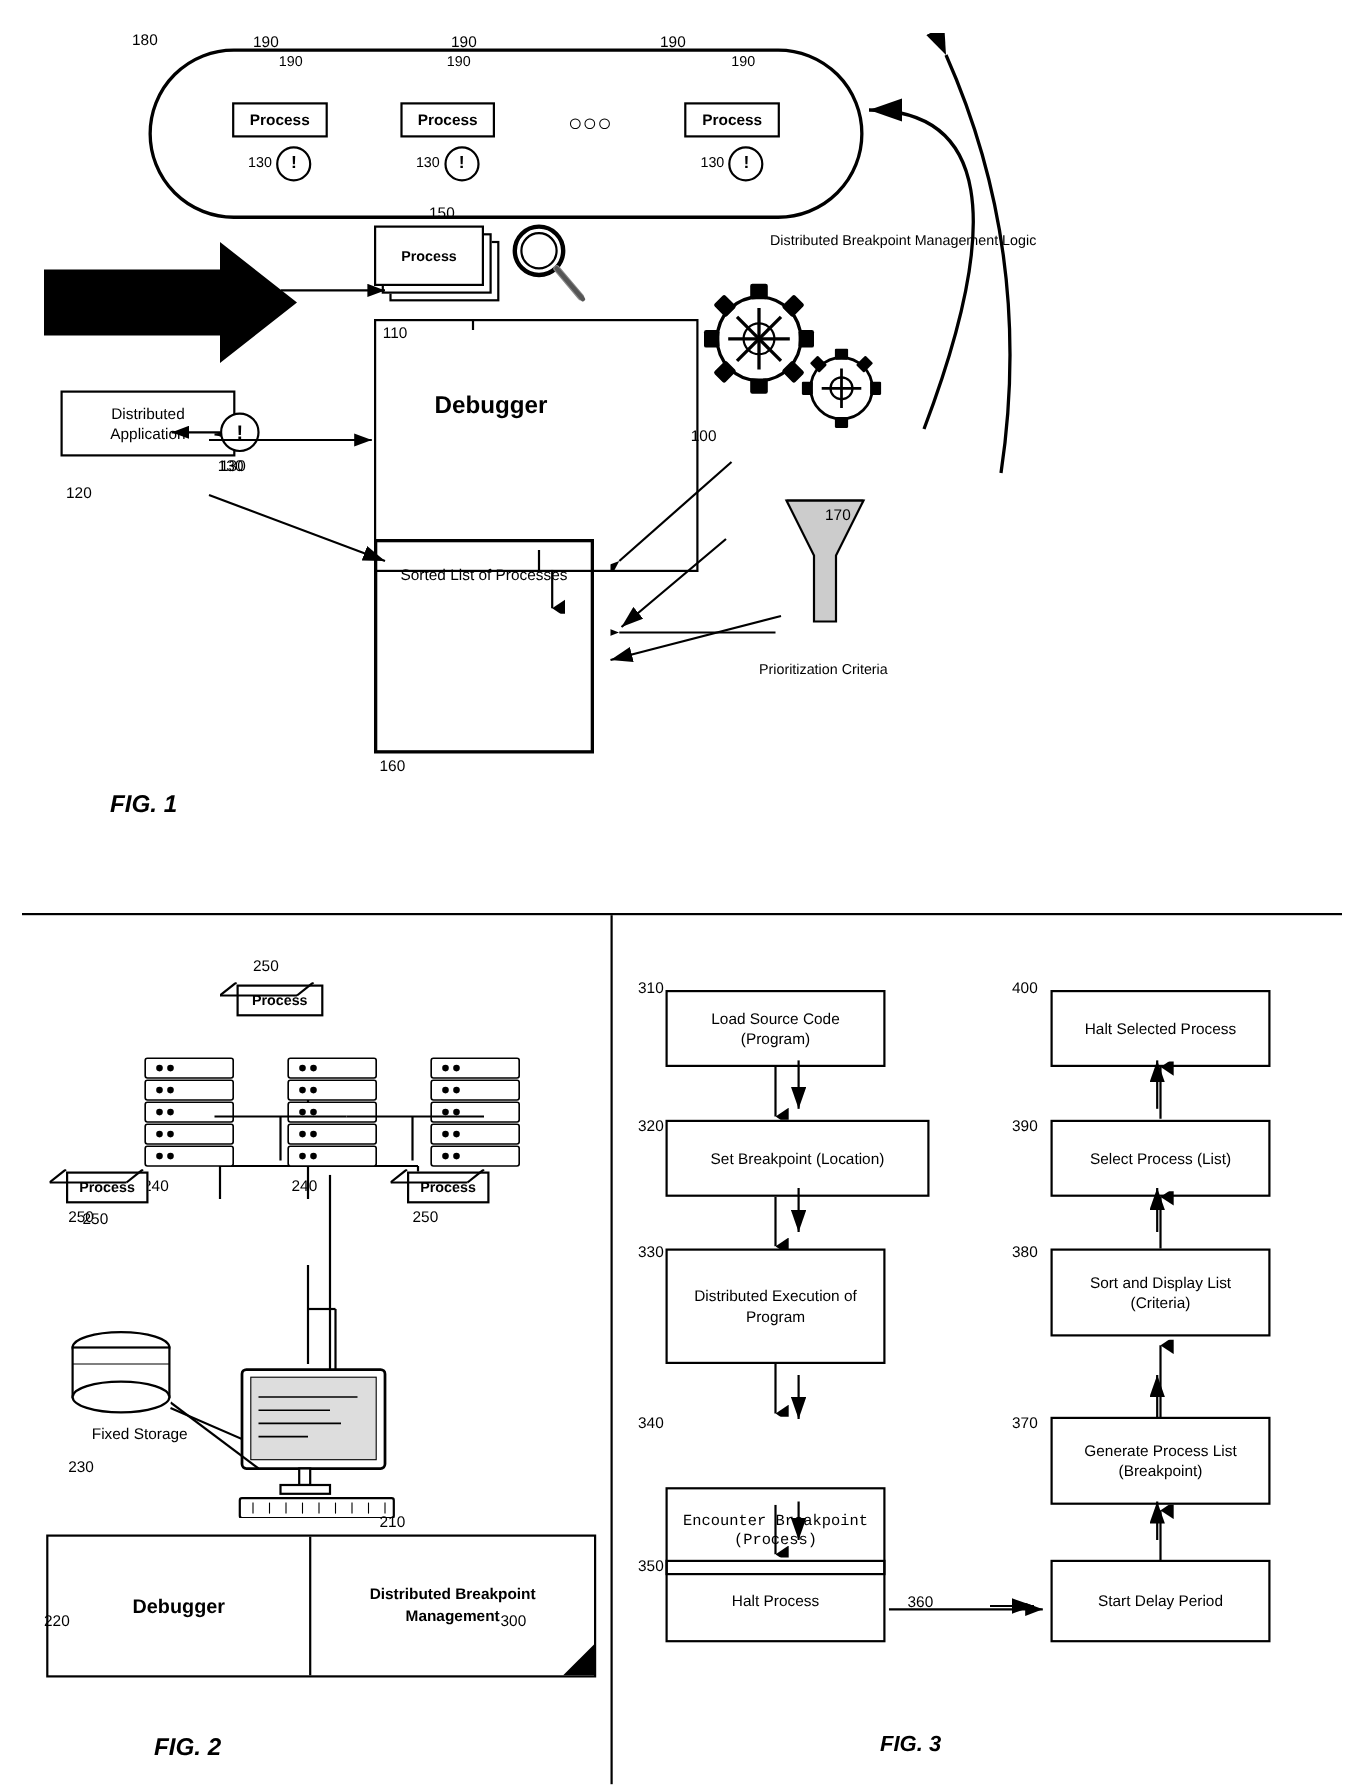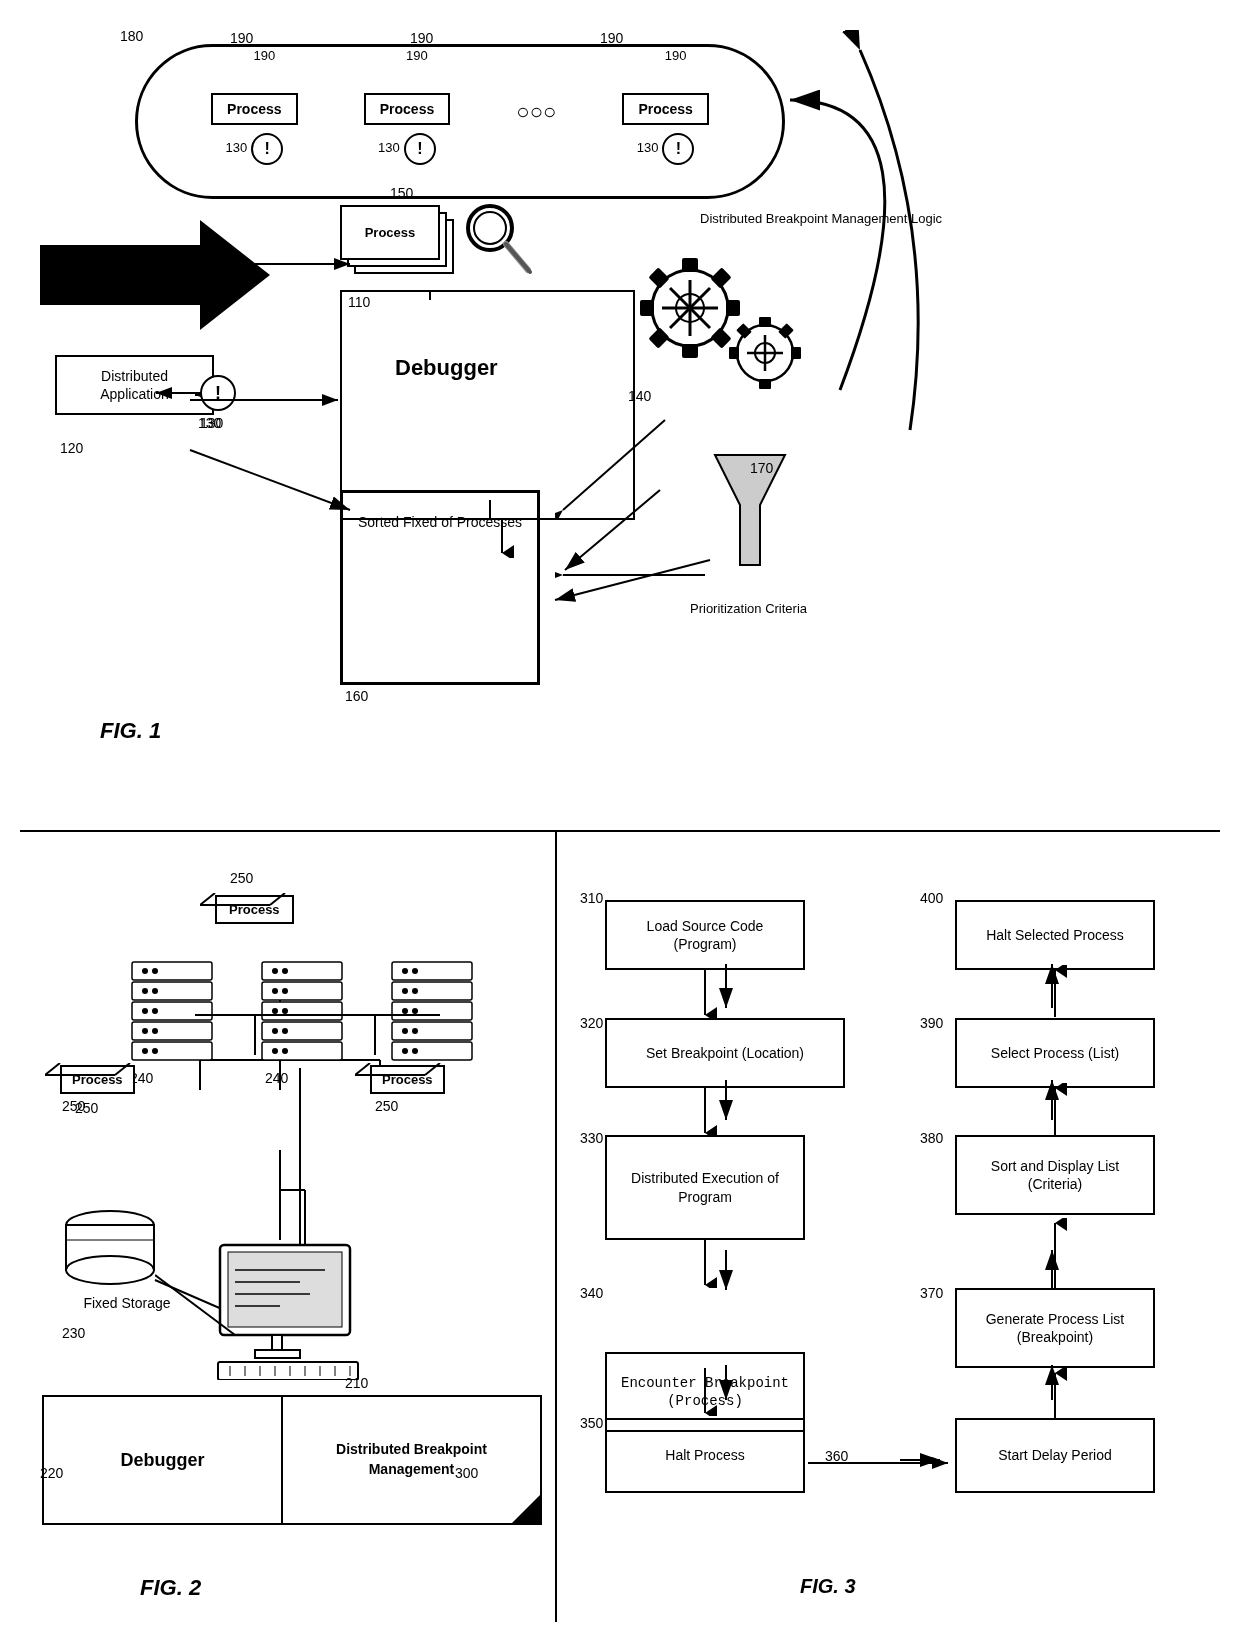--- a/index.html
+++ b/index.html
@@ -253,26 +253,26 @@
         <rect x="-6" y="26" width="12" height="10" fill="#000" rx="1"></rect>
         <rect x="26" y="-6" width="10" height="12" fill="#000" rx="1"></rect>
         <rect x="-36" y="-6" width="10" height="12" fill="#000" rx="1"></rect>
         <rect x="16" y="-28" width="10" height="12" fill="#000" rx="1" transform="rotate(45 21 -22)"></rect>
         <rect x="-26" y="-28" width="10" height="12" fill="#000" rx="1" transform="rotate(-45 -21 -22)"></rect>
         <line x1="-18" y1="0" x2="18" y2="0" stroke="#000" stroke-width="2.5"></line>
         <line x1="0" y1="-18" x2="0" y2="18" stroke="#000" stroke-width="2.5"></line>
       </g>
     </svg>
   </div>
-  <div class="lbl" style="top:388px; left:628px;">140</div>
+  <div class="lbl" style="top:388px; left:628px;">100</div>
 
   <div style="position:absolute; top:210px; left:700px; font-size:13px; line-height:1.4; text-align:left;">Distributed Breakpoint Management Logic</div>
 
   <div style="position:absolute; top:490px; left:340px; width:200px; height:195px; border:3px solid #000;">
-    <div style="padding:20px 10px; font-size:14px; line-height:1.4; text-align:center;">Sorted Fixed of Processes</div>
+    <div style="padding:20px 10px; font-size:14px; line-height:1.4; text-align:center;">Sorted List of Processes</div>
   </div>
   <div class="lbl" style="top:688px; left:345px;">160</div>
 
   <svg style="position:absolute;top:518px;left:487px;pointer-events:none;" width="30" height="40">
     <defs>
       <marker id="ah4" markerWidth="8" markerHeight="6" refX="4" refY="6" orient="auto">
         <polygon points="0 0, 8 0, 4 6" fill="#000"></polygon>
       </marker>
     </defs>
     <line x1="15" y1="0" x2="15" y2="35" stroke="#000" stroke-width="2" marker-end="url(#ah4)"></line>

